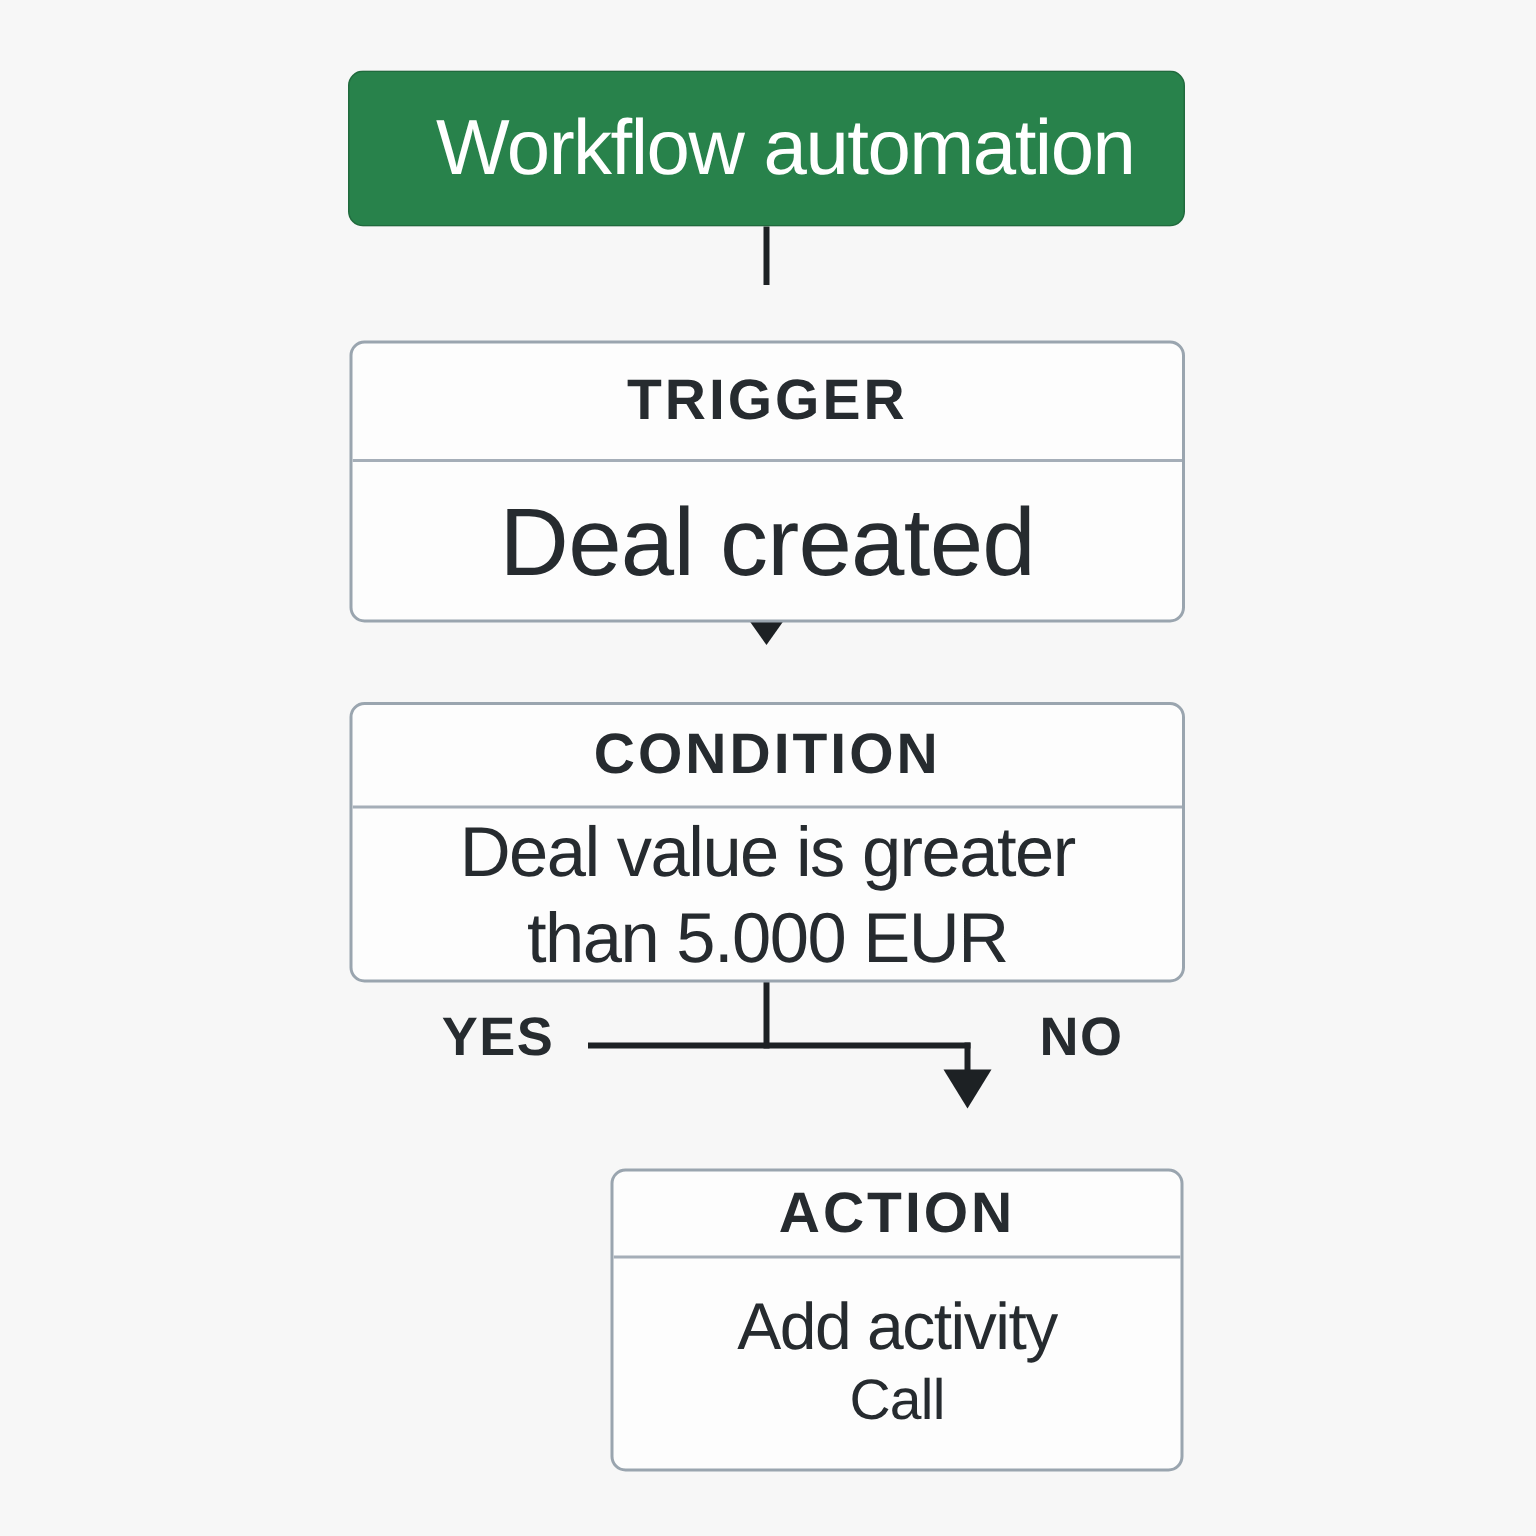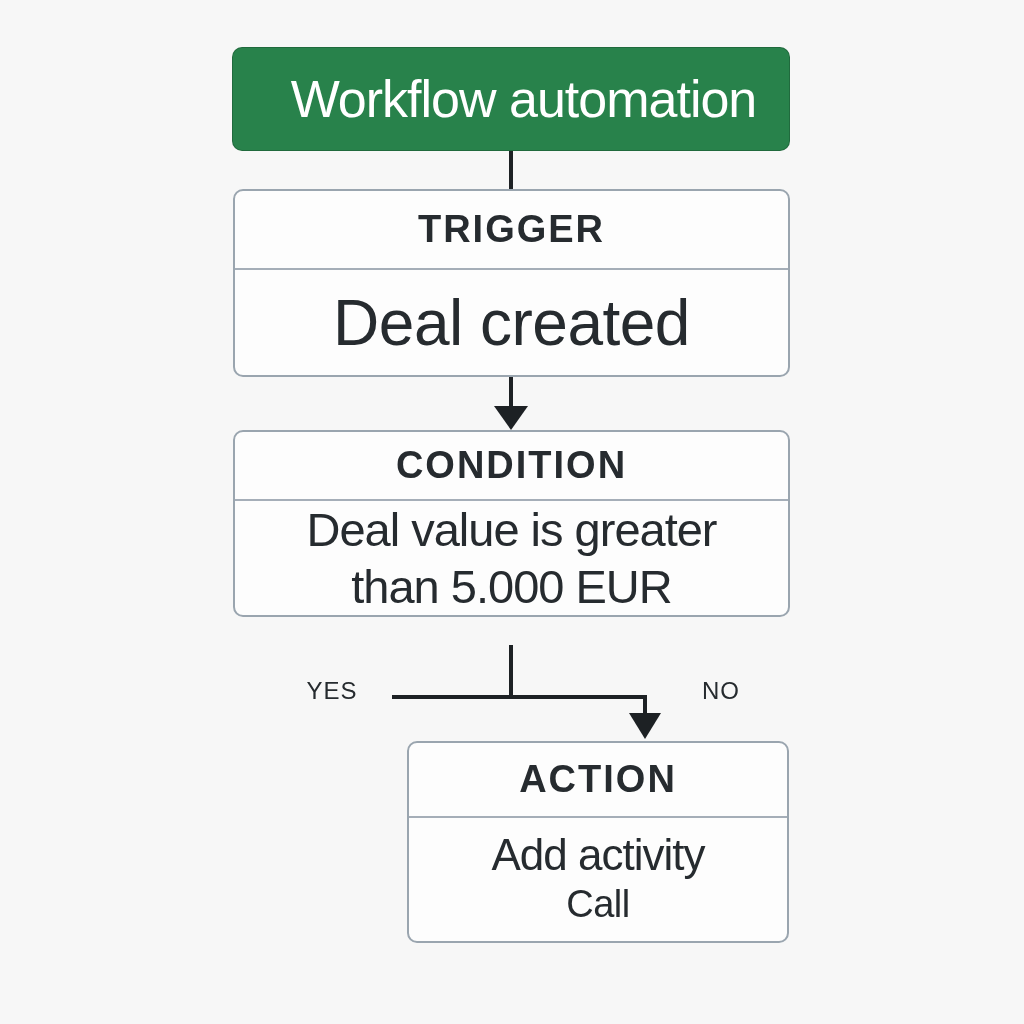--- a/index.html
+++ b/index.html
@@ -52,55 +52,56 @@
   }
 
   .node {
     position: absolute;
     background: var(--node-background);
     border: 2px solid var(--node-border);
     border-radius: 10px;
     display: flex;
     flex-direction: column;
     overflow: hidden;
+    margin-top: 38px;
   }
   .node-trigger   { left: 233px; top: 189px; width: 557px; height: 188px; }
   .node-condition { left: 233px; top: 430px; width: 557px; height: 187px; }
   .node-action    { left: 407px; top: 741px; width: 382px; height: 202px; }
 
   .node-header {
     display: flex; align-items: center; justify-content: center;
     border-bottom: 2px solid var(--node-divider);
     font-size: 38px;
     font-weight: 700;
     letter-spacing: 2px;
     white-space: nowrap;
   }
   .node-trigger   .node-header { height: 79px; }
   .node-condition .node-header { height: 78px; }
-  .node-action    .node-header { height: 75px; }
+  .node-action    .node-header { height: 58px; }
 
   .node-body {
     flex: 1;
     display: flex;
     flex-direction: column;
     align-items: center;
     justify-content: center;
     text-align: center;
   }
   .node-trigger .node-body .body-line { font-size: 64px; letter-spacing: -0.5px; }
   .node-condition .node-body .body-line { font-size: 47px; line-height: 57px; letter-spacing: -1px; }
   .node-action .node-body .body-line-primary { font-size: 44px; line-height: 50px; letter-spacing: -1px; }
   .node-action .node-body .body-line-secondary { font-size: 38px; line-height: 49px; letter-spacing: -0.5px; }
 
   .branch-label {
     position: absolute;
     transform: translate(-50%, -50%);
-    font-size: 24px;
-    font-weight: 400;
+    font-size: 36px;
+    font-weight: 700;
     letter-spacing: 1px;
     white-space: nowrap;
   }
   .branch-label-yes { left: 332px; top: 691px; }
   .branch-label-no  { left: 721px; top: 691px; }
 </style>
 </head>
 <body>
 
 <div class="canvas">

